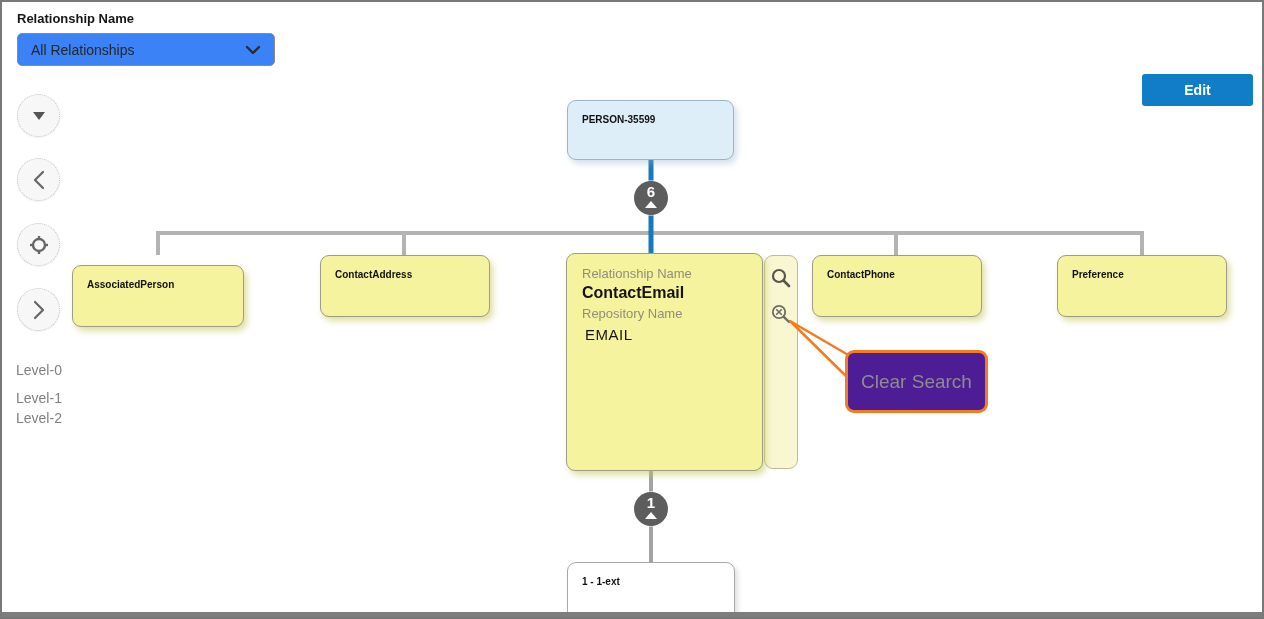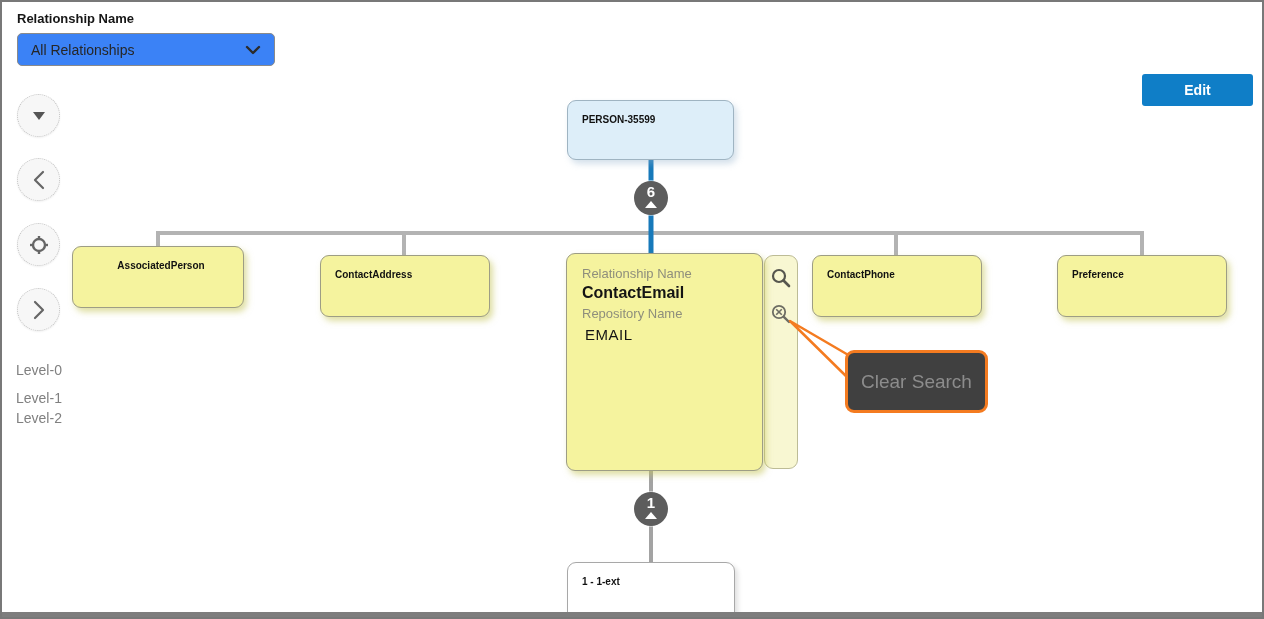--- a/index.html
+++ b/index.html
@@ -80,21 +80,21 @@
     border-bottom:7px solid #fff; margin-top:1px; }
 
   
   .overlay { position:absolute; left:0; top:0; pointer-events:none; }
   #connectors { z-index:0; }
   #tail { z-index:4; }
 
   
   .callout {
     position:absolute; left:843px; top:348px; width:143px; height:63px;
-    background:#404040; border:3px solid #f47b20; border-radius:9px; z-index:5;
+    background:#4c1d95; border:3px solid #f47b20; border-radius:9px; z-index:5;
     display:flex; align-items:center; justify-content:center;
     font-size:19px; color:#8c8c8c;
   }
 </style>
 </head>
 <body>
 
 <div id="app">
 
   <svg id="connectors" class="overlay" width="1264" height="619">
@@ -167,21 +167,21 @@
 
   <div class="node blue" style="left:565px; top:98px; width:167px; height:60px;">
     <span>PERSON-35599</span>
   </div>
 
   <div class="count-badge" style="left:632px; top:179px;">
     <span class="num">6</span>
     <span class="tri"></span>
   </div>
 
-  <div class="node yellow" style="left:70px; top:244px; width:172px; height:62px;text-align:center;">
+  <div class="node yellow" style="left:70px; top:263px; width:172px; height:62px;">
     <span>AssociatedPerson</span>
   </div>
   <div class="node yellow" style="left:810px; top:253px; width:170px; height:62px;">
     <span>ContactPhone</span>
   </div>
   <div class="node yellow" style="left:318px; top:253px; width:170px; height:62px;">
     <span>ContactAddress</span>
   </div>
   <div class="node yellow" style="left:1055px; top:253px; width:170px; height:62px;">
     <span>Preference</span>

